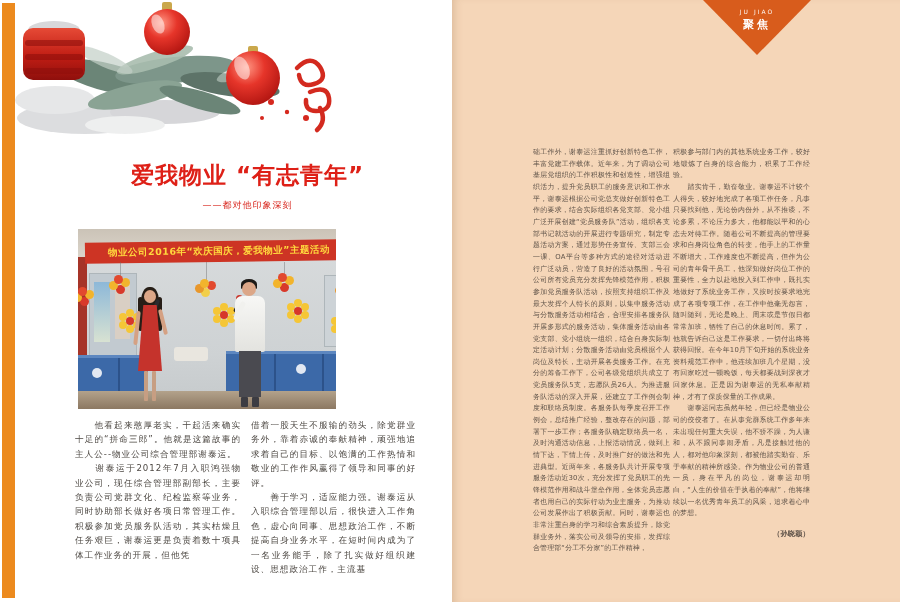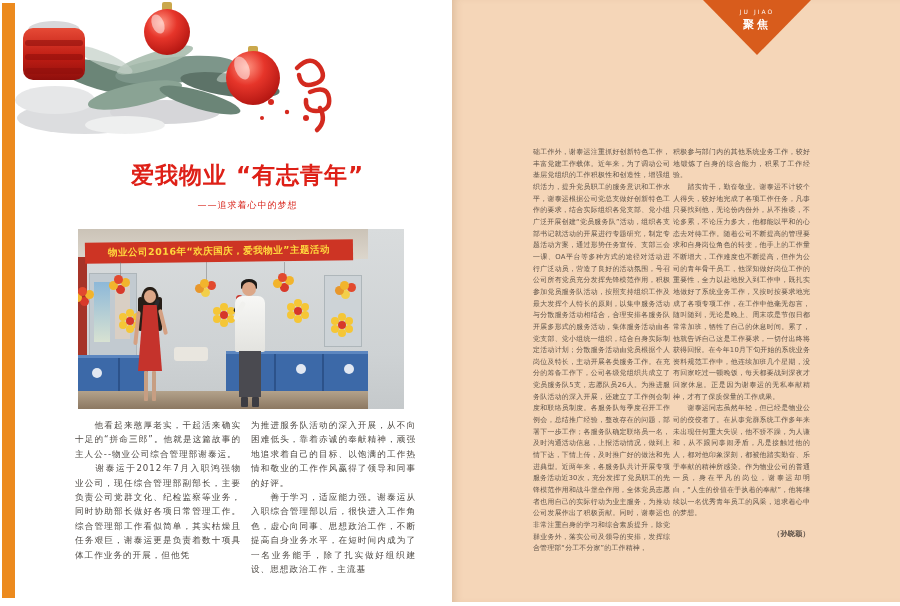--- a/index.html
+++ b/index.html
@@ -12,21 +12,21 @@
   
   .page-left{position:absolute;left:15px;top:0;width:437px;height:606px;background:#ffffff;}
 
   .xmas{position:absolute;left:0px;top:0px;width:330px;height:155px;}
 
   .title{position:absolute;left:60px;top:160px;width:345px;margin:0;text-align:center;
          font-size:23px;font-weight:bold;letter-spacing:1px;color:#de2017;}
   .subtitle{position:absolute;left:60px;top:199px;width:345px;text-align:center;
          font-size:9px;color:#d8251c;letter-spacing:1px;}
 
-  .photo{position:absolute;left:63px;top:229px;width:326px;height:180px;margin:0;overflow:hidden;
+  .photo{position:absolute;left:63px;top:229px;width:258px;height:180px;margin:0;overflow:hidden;
          background:linear-gradient(#d9dcdd,#ced2d4 70%,#c5c9cb);}
   .ph-ceiling{position:absolute;left:0;top:0;width:290px;height:30px;background:linear-gradient(#cbc3b7,#dcd6cc);}
   .ph-window{position:absolute;background:#c2cad0;border:1px solid #aeb6ba;}
   .ph-poster{position:absolute;background:linear-gradient(#8db8d8,#d8e2d2);}
   .ph-curtain{position:absolute;left:0;top:28px;width:9px;height:152px;background:#a63428;}
   .banner{position:absolute;left:7px;top:12px;width:268px;height:21px;background:#cd3424;
           transform:rotate(-0.8deg);display:flex;align-items:center;justify-content:center;}
   .banner span{color:#ffd83d;font-size:9.5px;font-weight:bold;letter-spacing:0.5px;white-space:nowrap;}
   .hangstr{position:absolute;width:1px;background:rgba(110,110,110,.45);}
   .bcluster{position:absolute;width:9px;height:9px;border-radius:50%;}
@@ -134,21 +134,21 @@
         <g fill="#d6281e">
           <circle cx="256" cy="102" r="3"></circle>
             <circle cx="272" cy="112" r="2.2"></circle>
             <circle cx="291" cy="118" r="3"></circle>
             <circle cx="247" cy="118" r="2"></circle>
         </g>
       </svg>
     </div>
 
     <h1 class="title">爱我物业 “有志青年”</h1>
-    <div class="subtitle">——追求着心中的梦想</div>
+    <div class="subtitle">——都对他印象深刻</div>
 
     <figure class="photo">
       <div class="ph-ceiling"></div>
       <div class="ph-window" style="left:11px;top:44px;width:46px;height:92px;">
         <div class="ph-poster" style="left:4px;top:8px;width:16px;height:60px;"></div>
         <div class="ph-poster" style="left:25px;top:10px;width:15px;height:55px;background:#d9cfc4;"></div>
       </div>
       <div class="ph-window" style="left:246px;top:46px;width:36px;height:70px;background:#cdd3d7;"></div>
       <div class="ph-curtain"></div>
 
@@ -205,24 +205,24 @@
         <div class="shirt" style="left:7px;top:17px;width:30px;height:56px;"></div>
         <div class="limb" style="left:9px;top:22px;width:5px;height:20px;transform:rotate(26deg);background:#f1f1ee;"></div>
         <div class="pants" style="left:11px;top:72px;width:22px;height:46px;"></div>
         <div class="leg" style="left:13px;top:118px;width:7px;height:10px;background:#3c3c42;"></div>
         <div class="leg" style="left:24px;top:118px;width:7px;height:10px;background:#3c3c42;"></div>
       </div>
     </figure>
 
     <div class="col lcol lcol1">
       <p>　　他看起来憨厚老实，干起活来确实十足的“拼命三郎”。他就是这篇故事的主人公--物业公司综合管理部谢泰运。</p>
-      <p>　　谢泰运于2012年7月入职鸿强物业公司，现任综合管理部副部长，主要负责公司党群文化、纪检监察等业务，同时协助部长做好各项日常管理工作。综合管理部工作看似简单，其实枯燥且任务艰巨，谢泰运更是负责着数十项具体工作业务的开展，但他凭</p>
+      <p>　　谢泰运于2012年7月入职鸿强物业公司，现任综合管理部副部长，主要负责公司党群文化、纪检监察等业务，同时协助部长做好各项日常管理工作。积极参加党员服务队活动，其实枯燥且任务艰巨，谢泰运更是负责着数十项具体工作业务的开展，但他凭</p>
     </div>
     <div class="col lcol lcol2">
-      <p>为推进服务队活动的深入开展，从不向困难低头，靠着赤诚的奉献精神，顽强地追求着自己的目标、以饱满的工作热情和敬业的工作作风赢得了领导和同事的好评。</p>
+      <p>借着一股天生不服输的劲头，除党群业务外，靠着赤诚的奉献精神，顽强地追求着自己的目标、以饱满的工作热情和敬业的工作作风赢得了领导和同事的好评。</p>
       <p>　　善于学习，适应能力强。谢泰运从入职综合管理部以后，很快进入工作角色，虚心向同事、思想政治工作，不断提高自身业务水平，在短时间内成为了一名业务能手，除了扎实做好组织建设、思想政治工作，主流基</p>
     </div>
   </section>
 
   <section class="page-right">
     <div class="corner">
       <div class="corner-latin">JU JIAO</div>
       <div class="corner-cn">聚焦</div>
     </div>
 

